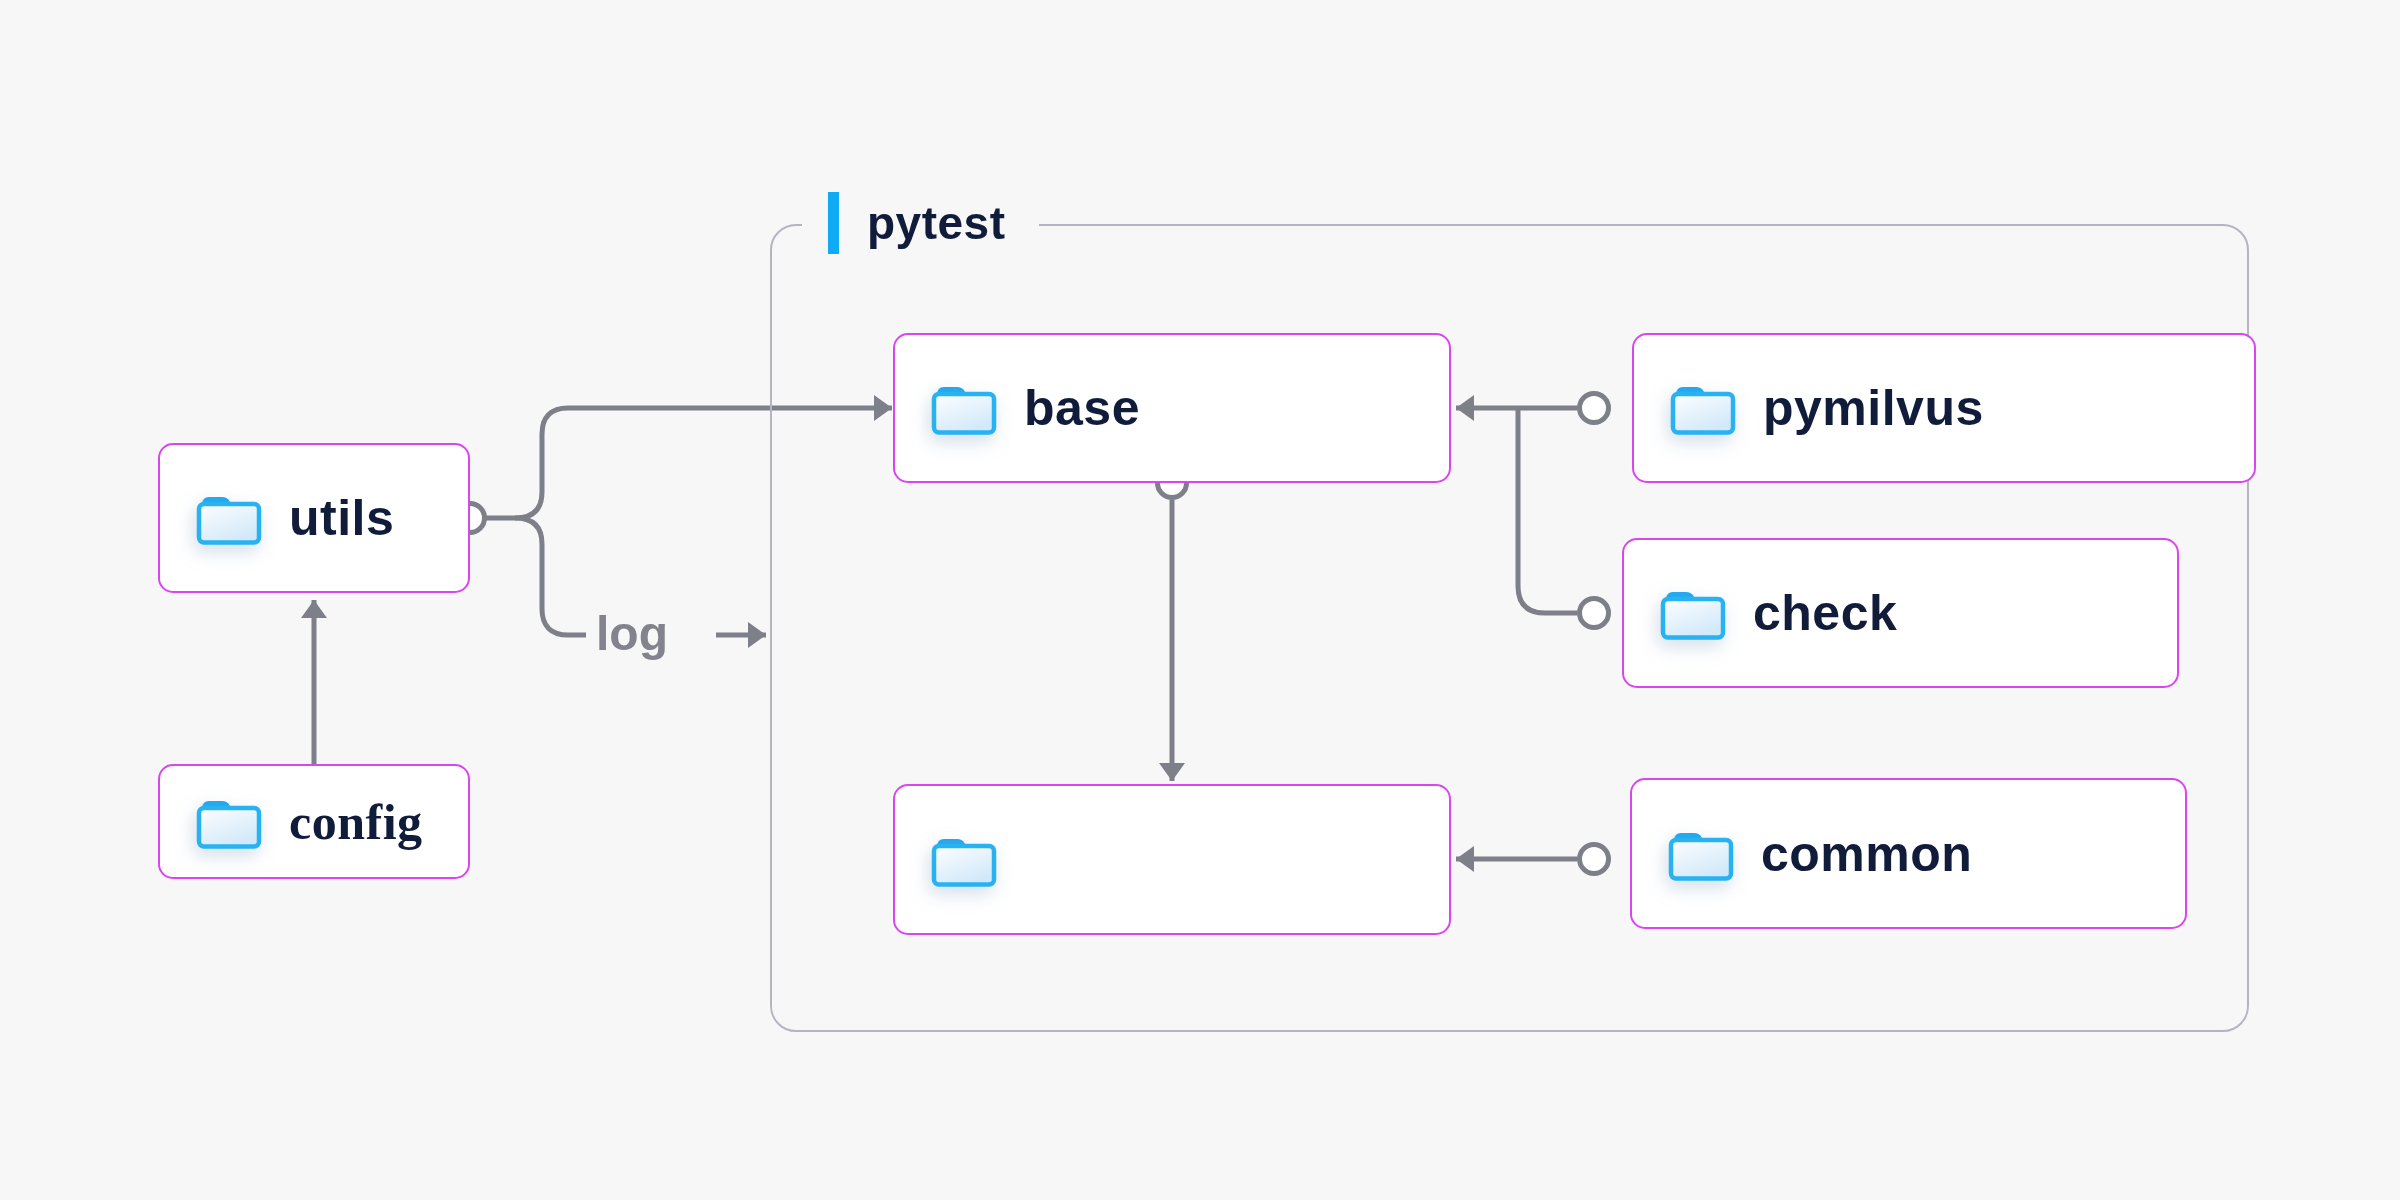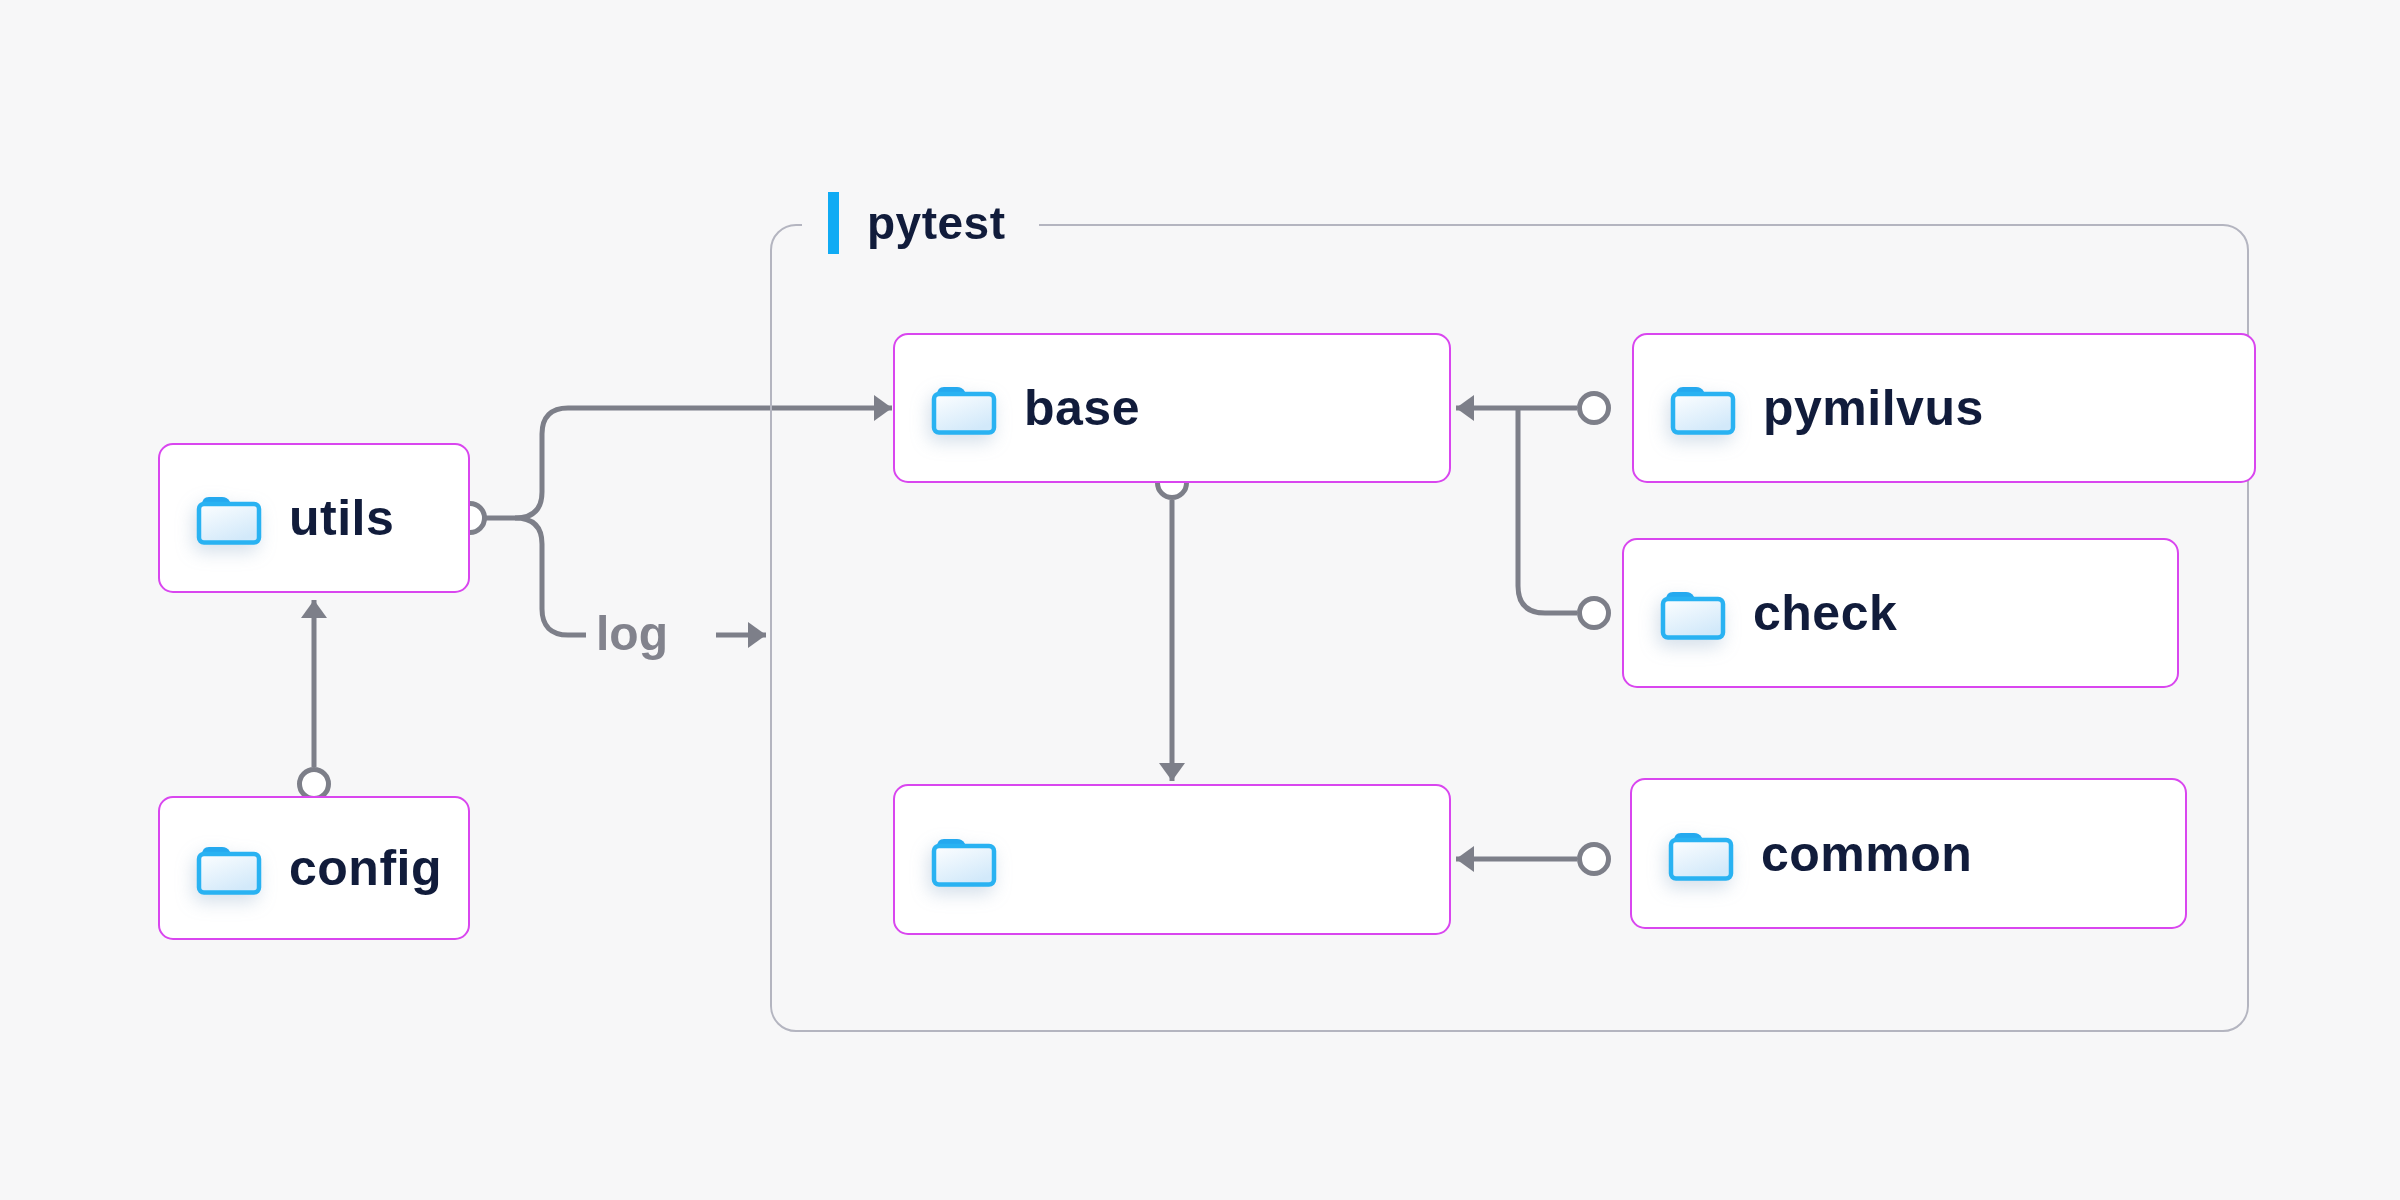--- a/index.html
+++ b/index.html
@@ -37,21 +37,21 @@
     border-radius:15px;display:flex;align-items:center;
     padding-left:36px;box-sizing:border-box;z-index:2;
   }
   .node .folder{width:66px;height:54px;flex:0 0 auto;
     filter:drop-shadow(-3px 7px 9px rgba(100,140,180,0.28));}
   .node .node-label{
     margin-left:27px;font-size:50px;font-weight:700;color:#111c3b;
     letter-spacing:0.5px;white-space:nowrap;
   }
   .node-utils    {left:158px; top:443px; width:312px;height:150px;}
-  .node-config   {left:158px; top:796px; width:312px;height:144px;}
+  .node-config   {left:158px; top:764px; width:312px;height:115px;font-family:Liberation Serif, serif;}
   .node-base     {left:893px; top:333px; width:558px;height:150px;}
   .node-testcases{left:893px; top:784px; width:558px;height:151px;}
   .node-pymilvus {left:1594px;top:333px; width:624px;height:150px;margin-left:38px;}
   .node-check    {left:1594px;top:538px; width:557px;height:150px;margin-left:28px;}
   .node-common   {left:1594px;top:778px; width:557px;height:151px;margin-left:36px;}
 
   
   .edge-label{
     position:absolute;left:596px;top:606px;
     font-size:48px;font-weight:600;color:#82838d;z-index:2;

